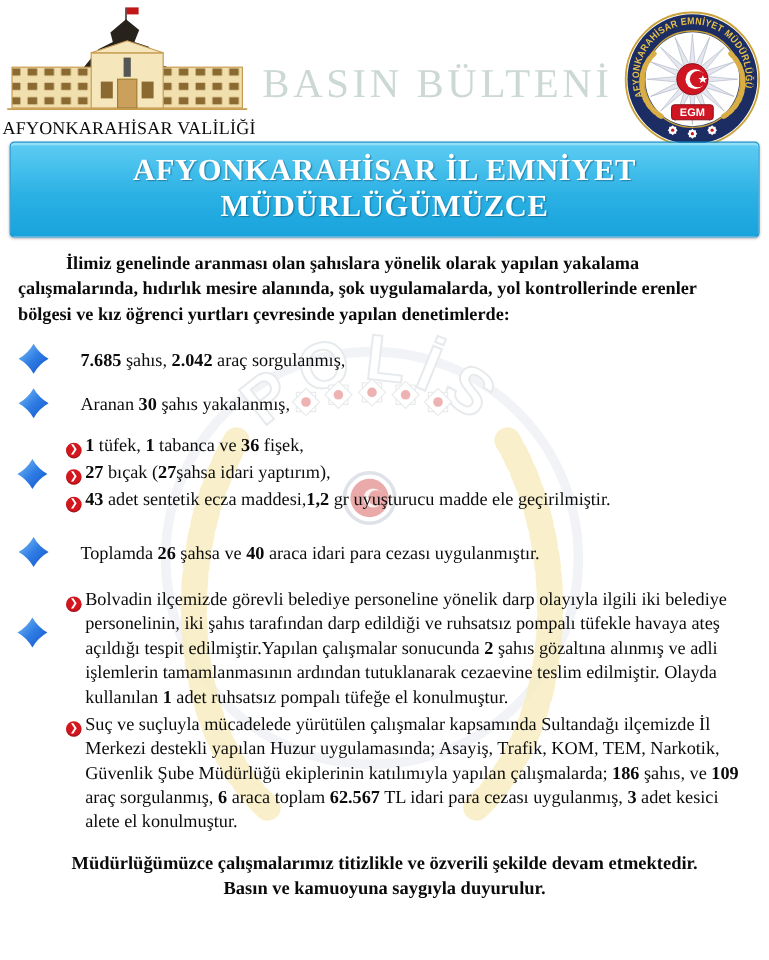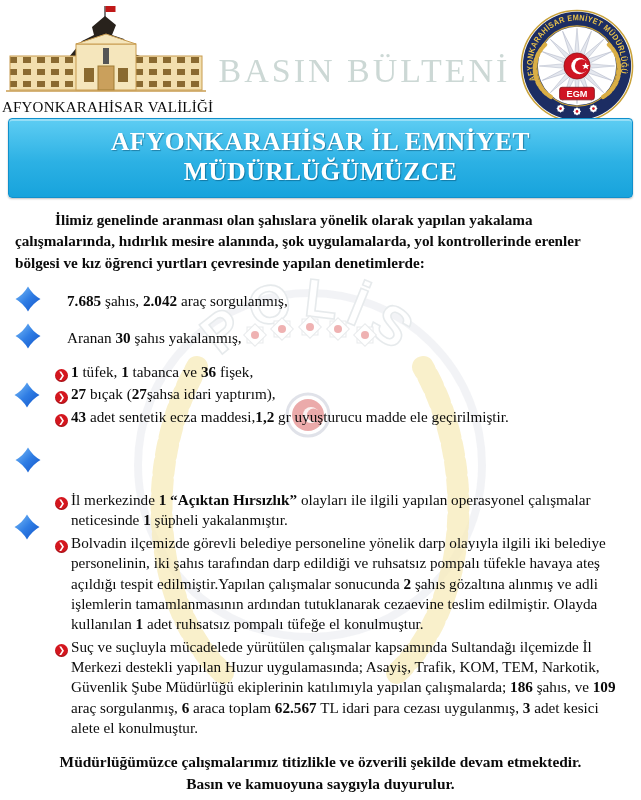--- a/index.html
+++ b/index.html
@@ -204,27 +204,27 @@
         </svg>
       <p class="rline"><span class="rbullet">❯</span><span><b>1</b><span> tüfek, </span><b>1</b><span> tabanca ve </span><b>36</b><span> fişek,</span></span></p>
       <p class="rline"><span class="rbullet">❯</span><span><b>27</b><span> bıçak (</span><b>27</b><span>şahsa idari yaptırım),</span></span></p>
       <p class="rline"><span class="rbullet">❯</span><span><b>43</b><span> adet sentetik ecza maddesi,</span><b>1,2</b><span> gr uyuşturucu madde ele geçirilmiştir.</span></span></p>
     </div>
 
     <div class="brow" style="margin-top:22px">
       <svg class="dmd" viewBox="0 0 26 26">
           <path d="M13 .5 Q17.5 8.5 25.5 13 Q17.5 17.5 13 25.5 Q8.5 17.5 .5 13 Q8.5 8.5 13 .5Z" fill="url(#dgrad)"></path>
         </svg>
+      <p><span>Toplamda </span><b>26</b><span> şahsa ve </span><b>40</b><span> araca idari para cezası uygulanmıştır.</span></p>
     </div>
 
     <div class="bgroup" style="margin-top:17px">
       <svg class="dmd" style="top:24px" viewBox="0 0 26 26">
           <path d="M13 .5 Q17.5 8.5 25.5 13 Q17.5 17.5 13 25.5 Q8.5 17.5 .5 13 Q8.5 8.5 13 .5Z" fill="url(#dgrad)"></path>
         </svg>
-      <p class="rline"><span class="rbullet">❯</span><span><span>İl merkezinde </span><b>1</b><span> </span><b>“Açıktan Hırsızlık”</b><span> olayları ile ilgili yapılan operasyonel çalışmalar neticesinde </span><b>1</b><span> şüpheli yakalanmıştır.</span></span></p>
       <p class="rline"><span class="rbullet">❯</span><span><span>Bolvadin ilçemizde görevli belediye personeline yönelik darp olayıyla ilgili iki belediye personelinin, iki şahıs tarafından darp edildiği ve ruhsatsız pompalı tüfekle havaya ateş açıldığı tespit edilmiştir.Yapılan çalışmalar sonucunda </span><b>2</b><span> şahıs gözaltına alınmış ve adli işlemlerin tamamlanmasının ardından tutuklanarak cezaevine teslim edilmiştir. Olayda kullanılan </span><b>1</b><span> adet ruhsatsız pompalı tüfeğe el konulmuştur.</span></span></p>
       <p class="rline"><span class="rbullet">❯</span><span><span>Suç ve suçluyla mücadelede yürütülen çalışmalar kapsamında Sultandağı ilçemizde İl Merkezi destekli yapılan Huzur uygulamasında; Asayiş, Trafik, KOM, TEM, Narkotik, Güvenlik Şube Müdürlüğü ekiplerinin katılımıyla yapılan çalışmalarda; </span><b>186</b><span> şahıs, ve </span><b>109</b><span> araç sorgulanmış, </span><b>6</b><span> araca toplam </span><b>62.567</b><span> TL idari para cezası uygulanmış, </span><b>3</b><span> adet kesici alete el konulmuştur.</span></span></p>
     </div>
 
     <div class="closing">
       <div>Müdürlüğümüzce çalışmalarımız titizlikle ve özverili şekilde devam etmektedir.</div>
       <div>Basın ve kamuoyuna saygıyla duyurulur.</div>
     </div>
   </div>
 

